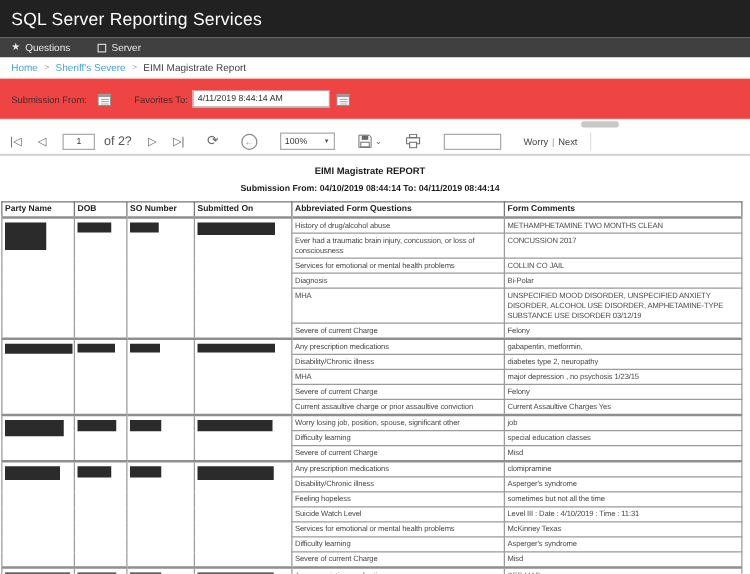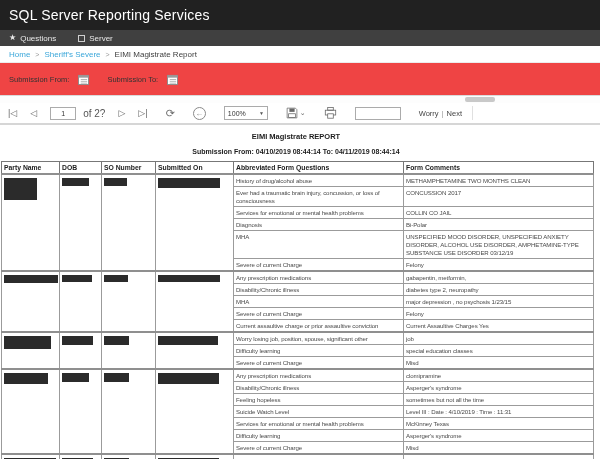--- a/index.html
+++ b/index.html
@@ -102,21 +102,22 @@
   <span class="param-label">Submission From:</span>
   <button class="cal-btn">
     <svg width="11" height="11" viewBox="0 0 12 12">
       <rect x="0.5" y="1.5" width="11" height="10" fill="#fff" stroke="#8a8a8a"></rect>
       <rect x="0.5" y="1.5" width="11" height="2.5" fill="#9a9a9a"></rect>
       <line x1="3" y1="6" x2="10" y2="6" stroke="#b0b0b0"></line>
       <line x1="3" y1="8" x2="10" y2="8" stroke="#b0b0b0"></line>
       <line x1="3" y1="10" x2="10" y2="10" stroke="#b0b0b0"></line>
     </svg>
   </button>
-  <span class="param-label">Submission To:</span>
+  <span class="param-label">Favorites To:</span>
+  <input class="param-input" type="text" value="4/11/2019 8:44:14 AM" style="">
   <button class="cal-btn">
     <svg width="11" height="11" viewBox="0 0 12 12">
       <rect x="0.5" y="1.5" width="11" height="10" fill="#fff" stroke="#8a8a8a"></rect>
       <rect x="0.5" y="1.5" width="11" height="2.5" fill="#9a9a9a"></rect>
       <line x1="3" y1="6" x2="10" y2="6" stroke="#b0b0b0"></line>
       <line x1="3" y1="8" x2="10" y2="8" stroke="#b0b0b0"></line>
       <line x1="3" y1="10" x2="10" y2="10" stroke="#b0b0b0"></line>
     </svg>
   </button>
 </div>

